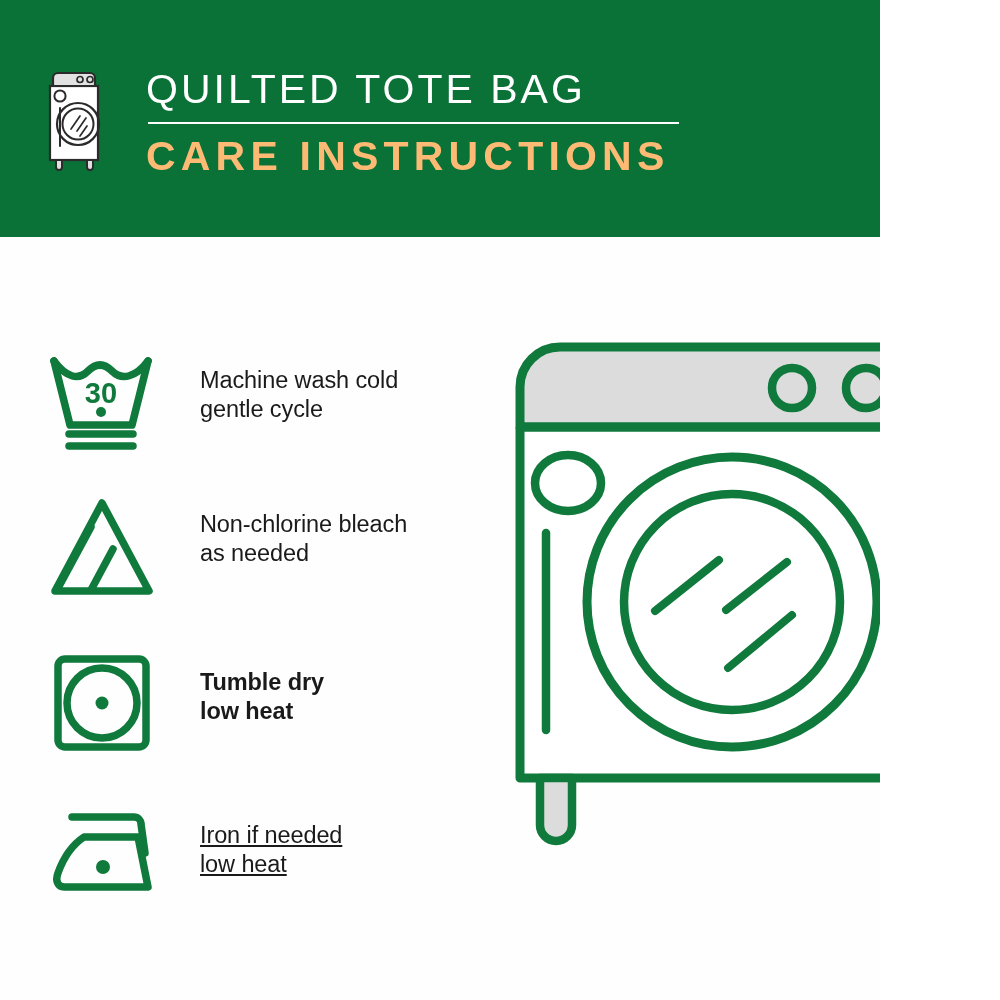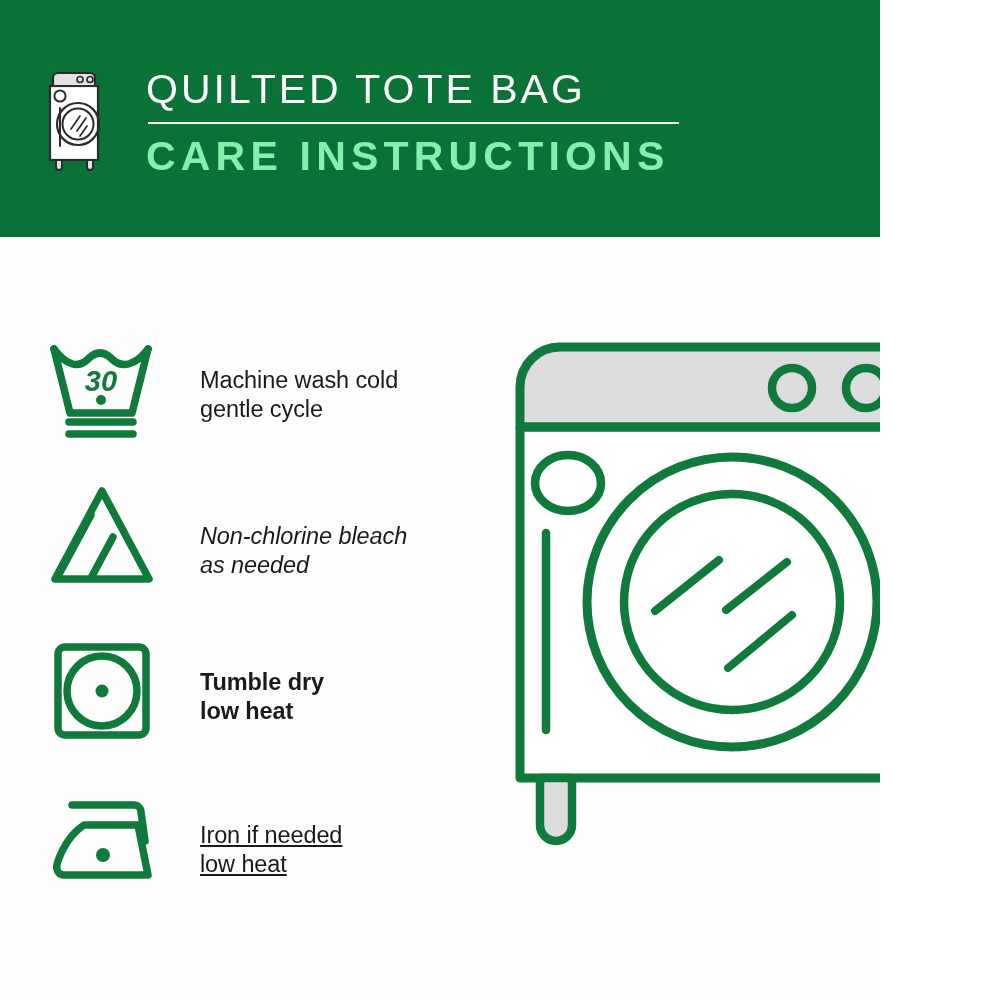--- a/index.html
+++ b/index.html
@@ -48,21 +48,21 @@
     font-weight: 300;
     white-space: nowrap;
   }
   #title-divider {
     width: 531px;
     height: 1.6px;
     background: #ffffff;
     margin: 6px 0 6px 2px;
   }
   #title-care {
-    color: #86efac;
+    color: #fdba74;
     font-size: 41px;
     line-height: 52px;
     letter-spacing: 5.2px;
     font-weight: 600;
     white-space: nowrap;
   }
 
   
   #care-list {
     position: absolute;
@@ -71,44 +71,43 @@
     width: 480px;
   }
   .care-row {
     position: absolute;
     left: 0;
     width: 480px;
   }
   .care-icon {
     position: absolute;
     left: 48px;
-    top: 0;
+    top: 12px;
     width: 112px;
     height: 104px;
-    font-style: italic;
   }
   .care-text {
     position: absolute;
     left: 200px;
     color: #1a1a1a;
     font-size: 23.5px;
     line-height: 29px;
     font-weight: 400;
     letter-spacing: -0.1px;
   }
   .care-text div { white-space: nowrap; }
 
   
   #care-row-0 { top: 102px; }
   #care-row-1 { top: 248px; }
   #care-row-2 { top: 404px; }
   #care-row-3 { top: 552px; }
 
   #care-row-0 .care-text { top: 27px; }
-  #care-row-1 .care-text { top: 37px; font-style: italic; }
+  #care-row-1 .care-text { top: 25px; }
   #care-row-2 .care-text { top: 27px; font-weight: bold; }
   #care-row-3 .care-text { top: 32px; text-decoration: underline; }
 
   #care-row-1 .care-icon { left: 48px; }
   #care-row-2 .care-icon { left: 52px; }
   #care-row-3 .care-icon { left: 50px; }
 
   
   #washer-illustration {
     position: absolute;

